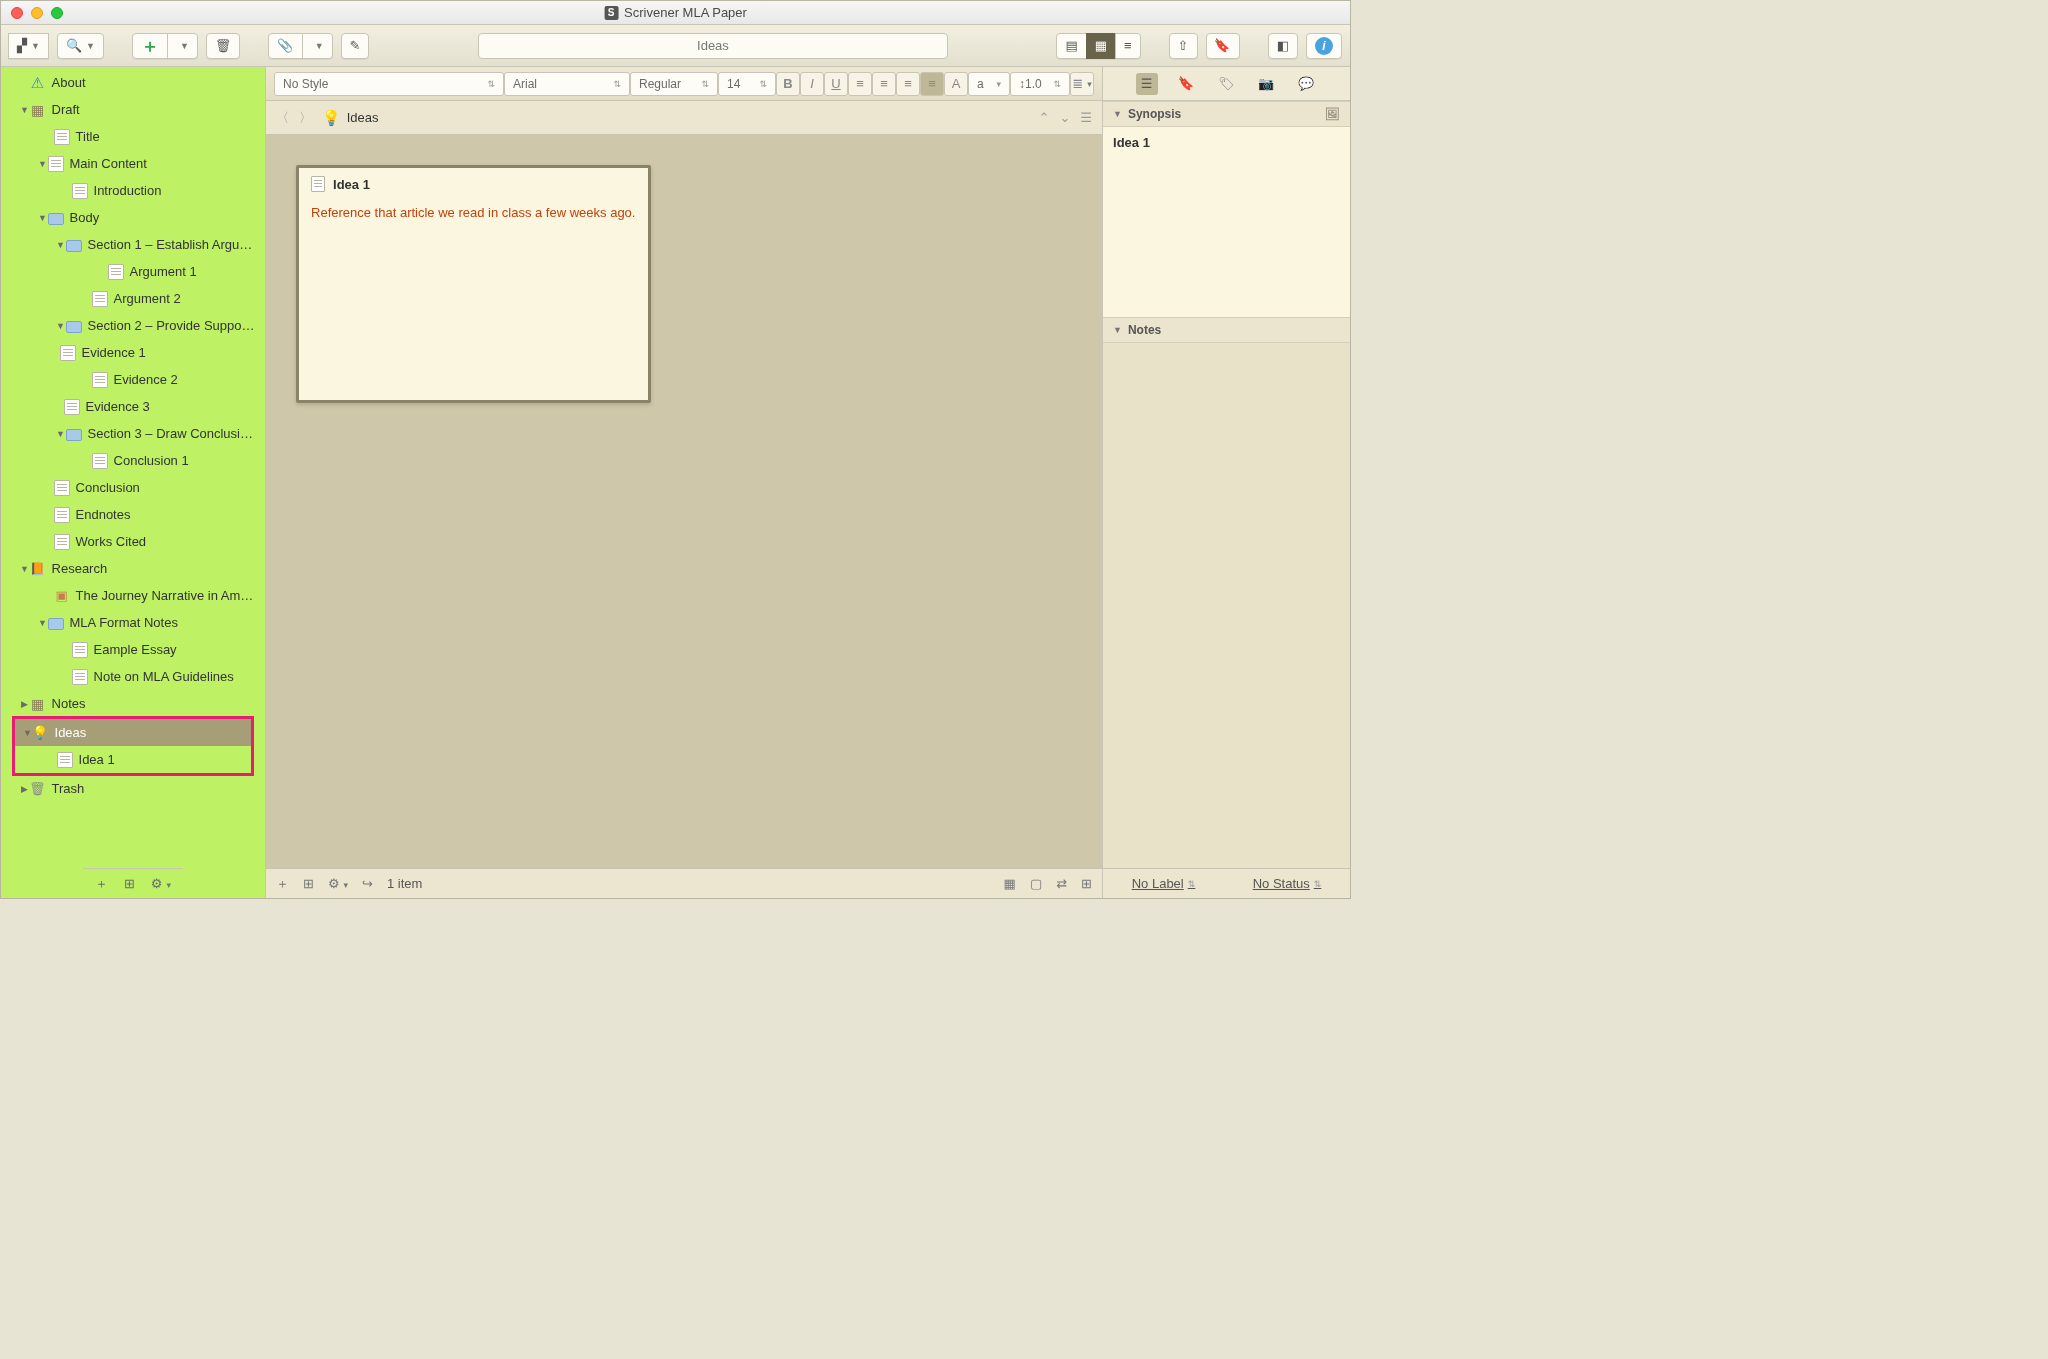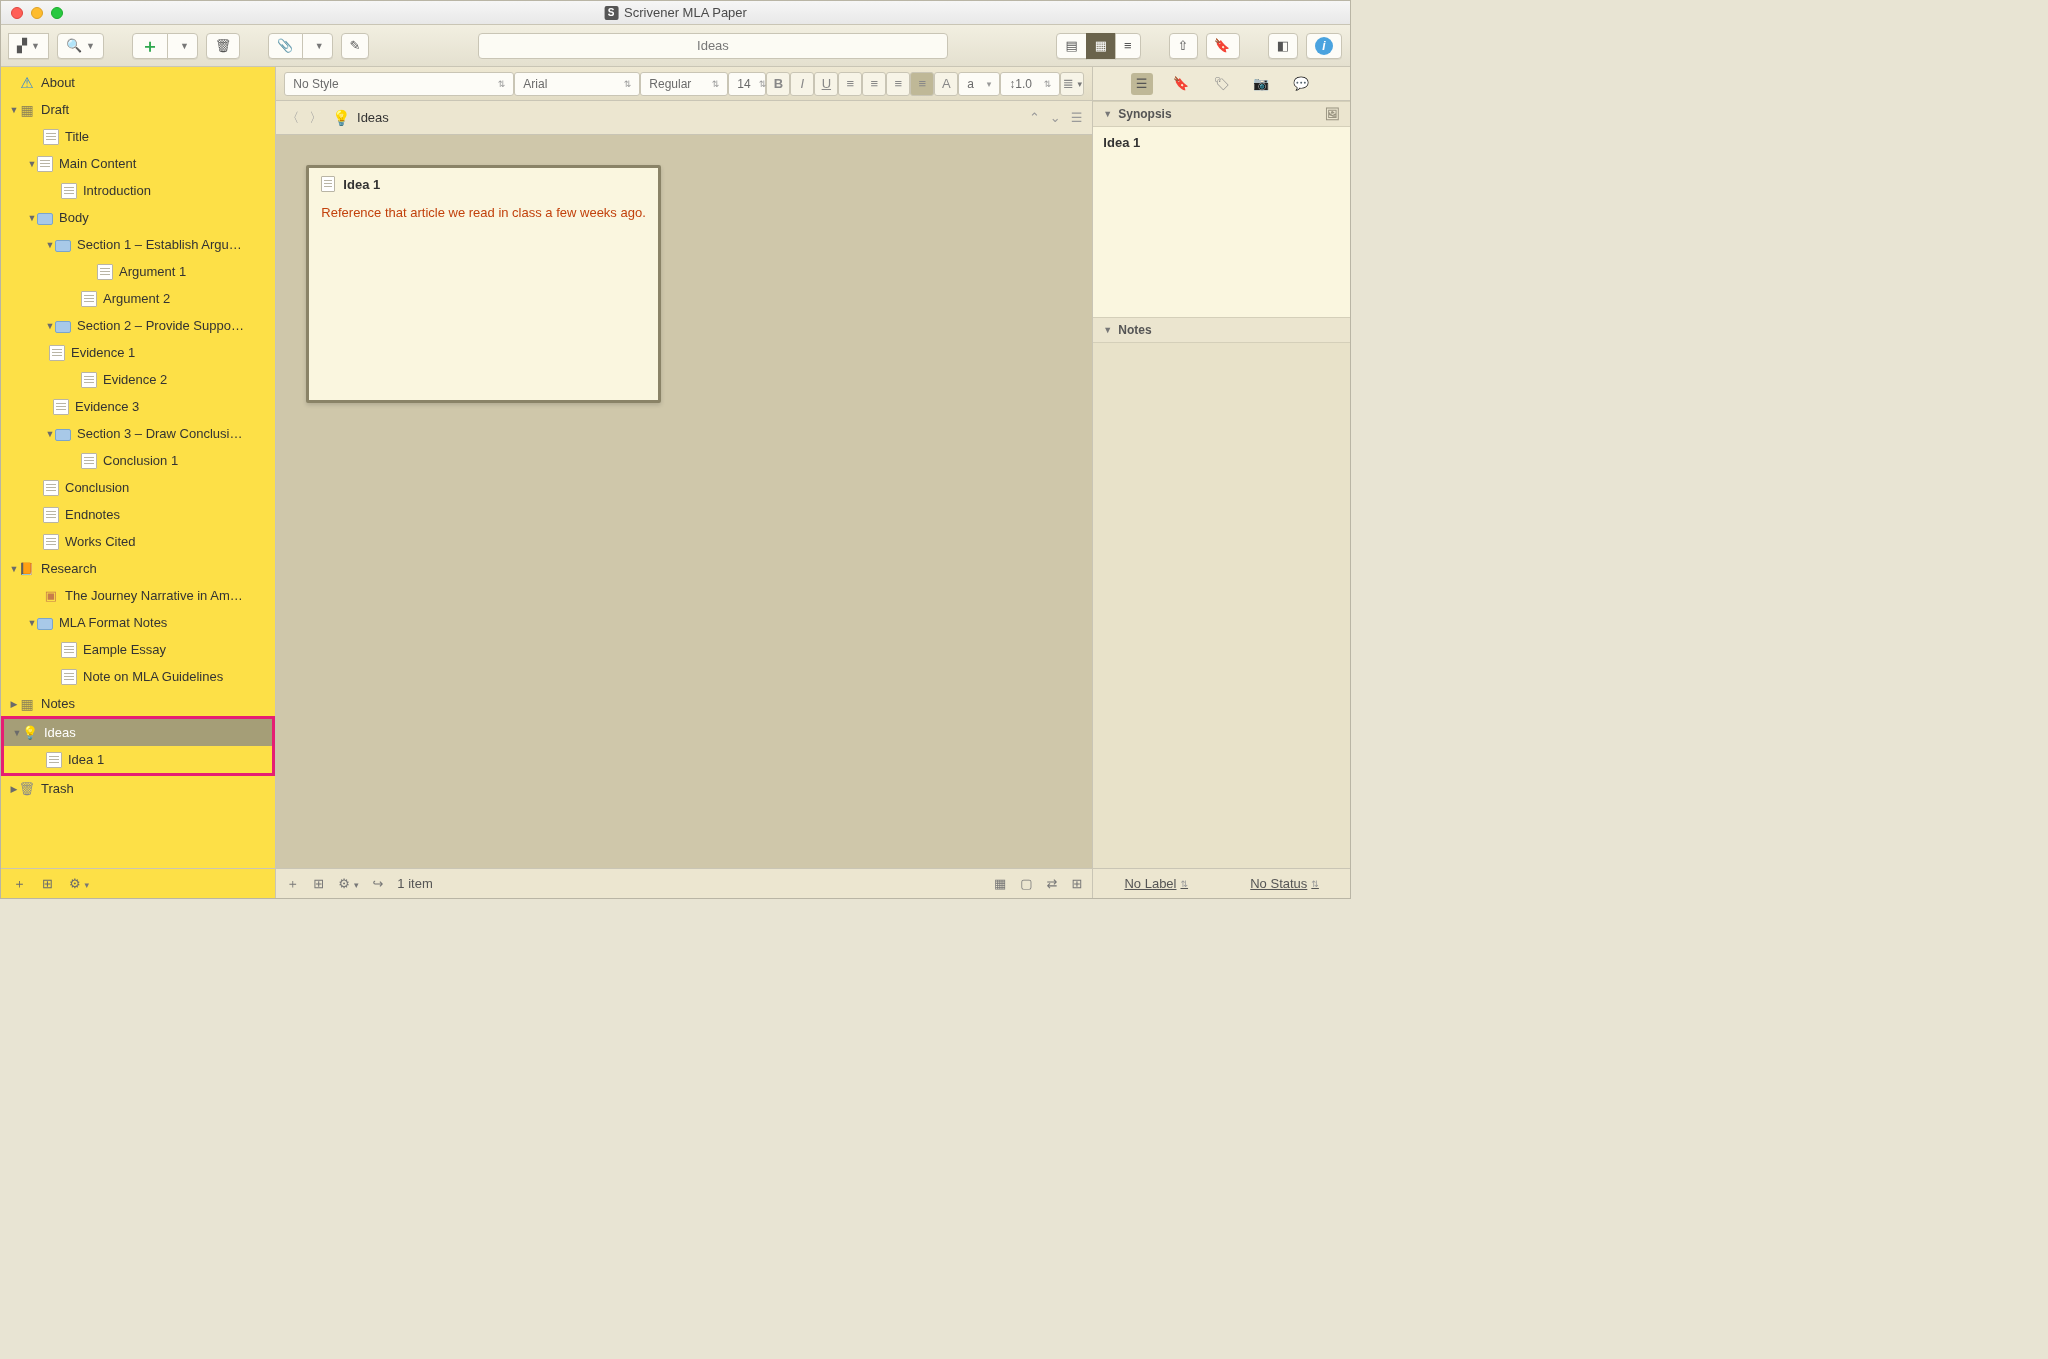--- a/index.html
+++ b/index.html
@@ -30,21 +30,21 @@
 .seg .tbtn:last-child { border-top-right-radius: 4px; border-bottom-right-radius: 4px; }
 .seg .tbtn.active { background: #6a634c; color: #fff; border-color: #6a634c; }
 .seg .tbtn + .tbtn { margin-left: -1px; }
 .bookmark-ic { color: #d57b5a; }
 .info-ic { background: #4aa3df; color: #fff; width: 18px; height: 18px; border-radius: 50%; display: inline-flex; align-items: center; justify-content: center; font-size: 12px; font-weight: bold; font-style: italic; }
 .add-ic { color: #2fa84f; font-size: 18px; font-weight: bold; }
 .chev { font-size: 9px; color: #777; margin-left: 4px; }
 
 
 .main { flex: 1; display: flex; overflow: hidden; }
-.binder { width: 280px; background: #fde047; border-right: 1px solid #c9c5b5; display: flex; flex-direction: column; }
+.binder { width: 280px; background: #bef264; border-right: 1px solid #c9c5b5; display: flex; flex-direction: column; align-items: center; }
 .binder-list { flex: 1; overflow: auto; padding-top: 2px; }
 .brow { display: flex; align-items: center; height: 27px; color: #333; font-size: 13px; white-space: nowrap; overflow: hidden; text-overflow: ellipsis; }
 .brow .disc { width: 10px; text-align: center; font-size: 9px; color: #6b6b6b; flex-shrink: 0; }
 .brow .ic { width: 16px; height: 16px; margin-right: 6px; flex-shrink: 0; display: inline-flex; align-items: center; justify-content: center; }
 .ic-doc { background: #fff; border: 1px solid #b9b5a5; border-radius: 1px; position: relative; }
 .ic-doc::after { content:""; position:absolute; top:3px; left:2px; right:2px; height:1px; background:#b9b5a5; box-shadow: 0 3px 0 #b9b5a5, 0 6px 0 #b9b5a5; }
 .ic-folder { width:16px; height:12px; background:#a8c9e8; border:1px solid #7aa5cc; border-radius:2px; margin-top:2px; }
 .ic-warn::before { content:"⚠"; color:#3a87d2; font-size:15px; }
 .ic-page::before { content:"▦"; color:#8a7f57; font-size:14px; }
 .ic-bulb::before { content:"💡"; font-size:13px; }
@@ -296,21 +296,21 @@
             <span class="dchev">⇅</span>
           </div>
         <div class="dd" style="width:126px">
             <span>Arial</span>
             <span class="dchev">⇅</span>
           </div>
         <div class="dd" style="width:88px">
             <span>Regular</span>
             <span class="dchev">⇅</span>
           </div>
-        <div class="dd" style="width:38px">
+        <div class="dd" style="width:58px">
             <span>14</span>
             <span class="dchev">⇅</span>
           </div>
         <div class="fbtn">
             <b>B</b>
           </div>
         <div class="fbtn">
             <i>I</i>
           </div>
         <div class="fbtn">

